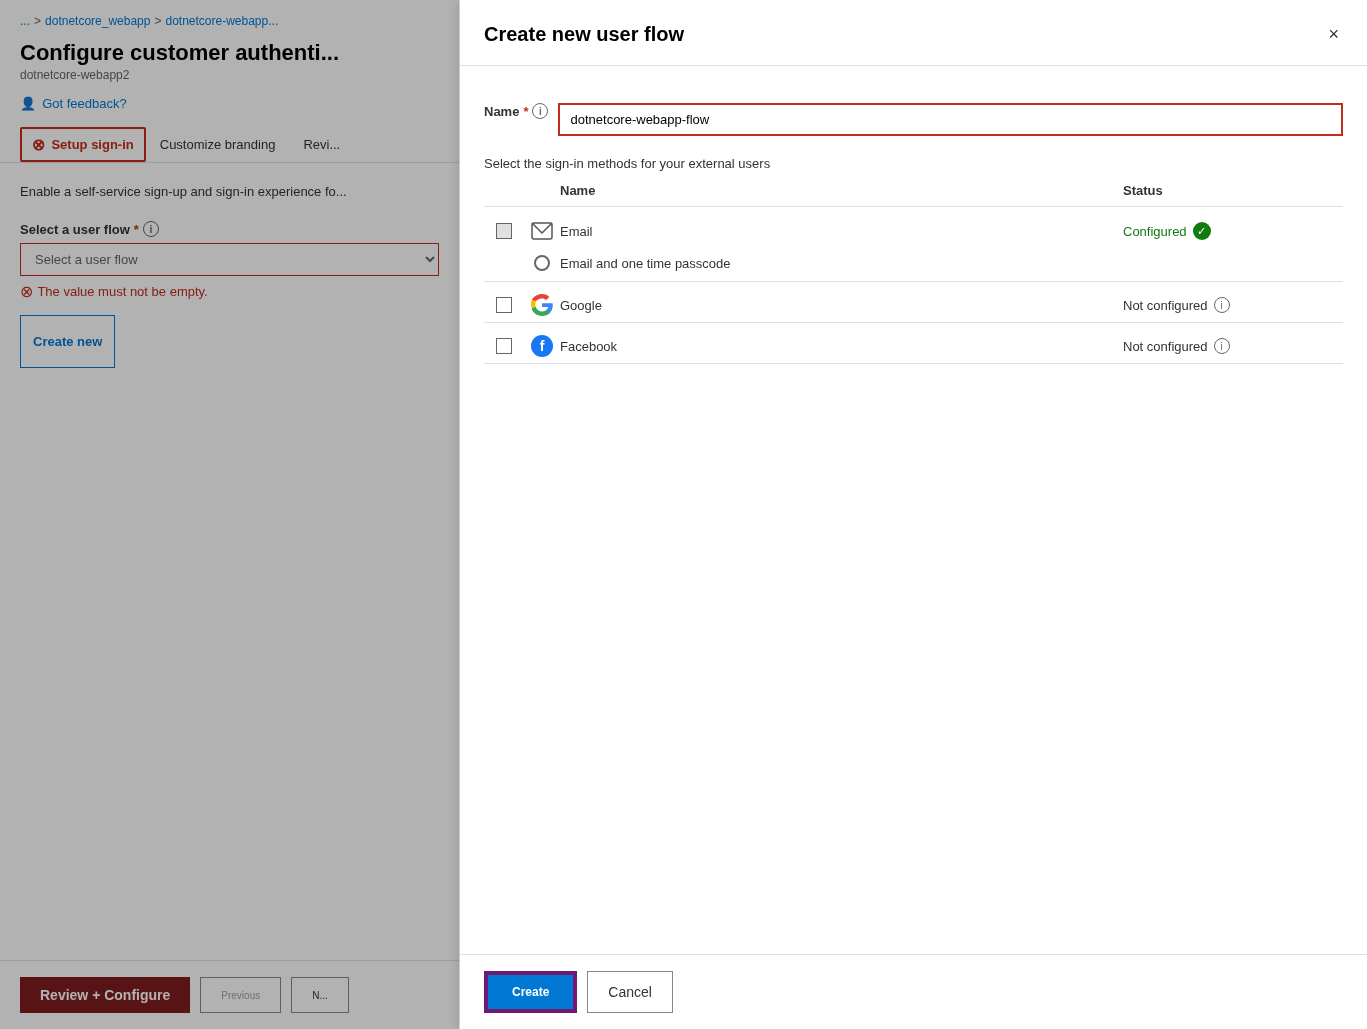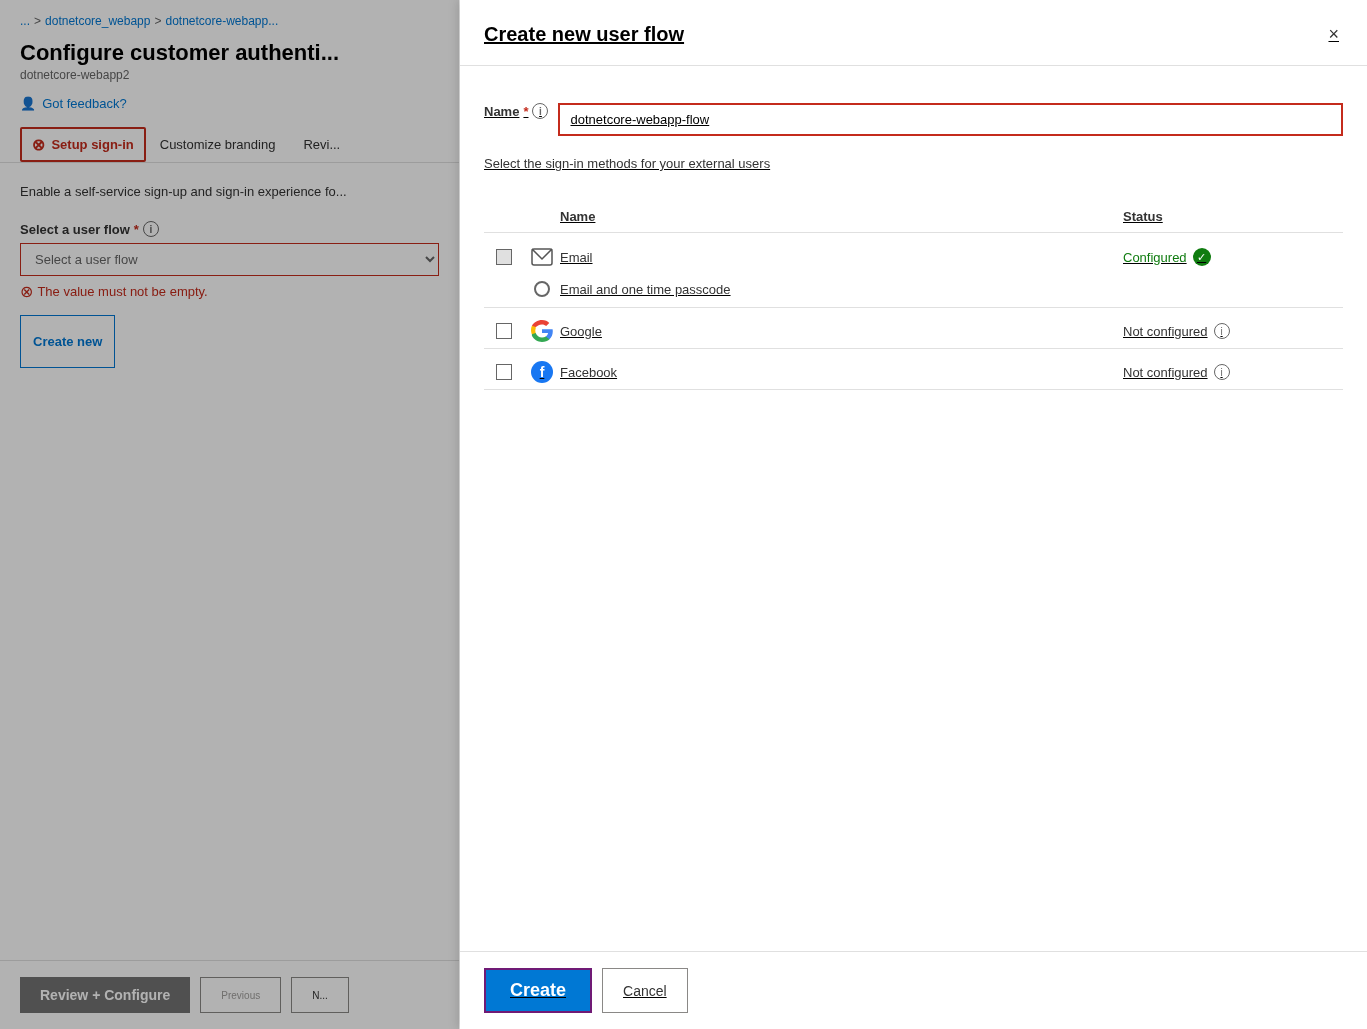--- a/index.html
+++ b/index.html
@@ -151,21 +151,21 @@
 
     .left-footer {
       padding: 16px 20px;
       border-top: 1px solid #e0e0e0;
       display: flex;
       gap: 10px;
       background: #fff;
     }
 
     .btn-primary {
-      background: #737373;
+      background: #7f1d1d;
       color: #fff;
       border: none;
       padding: 10px 20px;
       font-size: 14px;
       font-weight: 600;
       cursor: pointer;
       white-space: nowrap;
     }
     .btn-secondary {
       background: #fff;
@@ -186,21 +186,20 @@
     }
 
     
     .modal-panel {
       flex: 1;
       background: #fff;
       display: flex;
       flex-direction: column;
       position: relative;
       box-shadow: -2px 0 10px rgba(0,0,0,0.15);
-      text-decoration: underline;
     }
 
     .modal-header {
       padding: 20px 24px 16px 24px;
       display: flex;
       align-items: center;
       justify-content: space-between;
       border-bottom: 1px solid #e0e0e0;
     }
     .modal-title {
@@ -243,21 +242,21 @@
       border: 2px solid #c42b1c;
       padding: 7px 10px;
       font-size: 13px;
       outline: none;
       margin-top: 17px;
     }
 
     .sign-in-desc {
       font-size: 13px;
       color: #333;
-      margin-bottom: 30px;
+      margin-bottom: 4px;
     }
 
     .methods-table {
       width: 100%;
     }
     .methods-header {
       display: flex;
       align-items: center;
       padding: 8px 0;
       border-bottom: 1px solid #e0e0e0;
@@ -362,23 +361,23 @@
     .modal-footer {
       padding: 16px 24px;
       border-top: 1px solid #e0e0e0;
       display: flex;
       gap: 10px;
     }
 
     .btn-create {
       background: #0078d4;
       color: #fff;
-      border: 2px solid #701a75;
+      border: 4px solid #701a75;
       padding: 10px 24px;
-      font-size: 18px;
+      font-size: 12px;
       font-weight: 600;
       cursor: pointer;
     }
     .btn-cancel {
       background: #fff;
       color: #333;
       border: 1px solid #8a8886;
       padding: 10px 20px;
       font-size: 14px;
       cursor: pointer;

